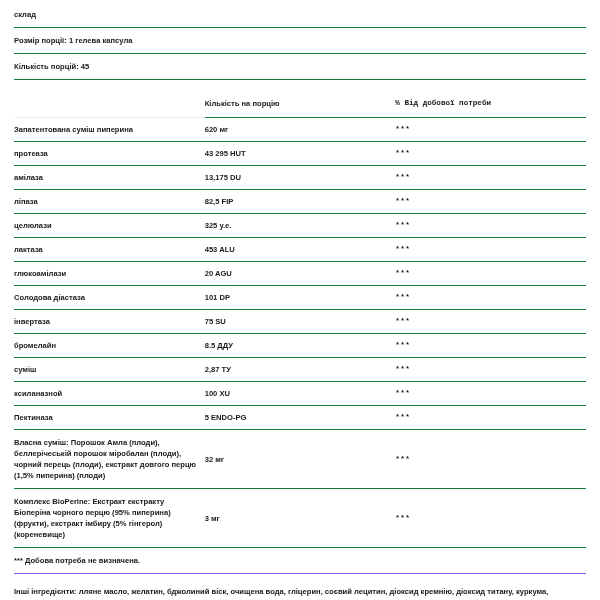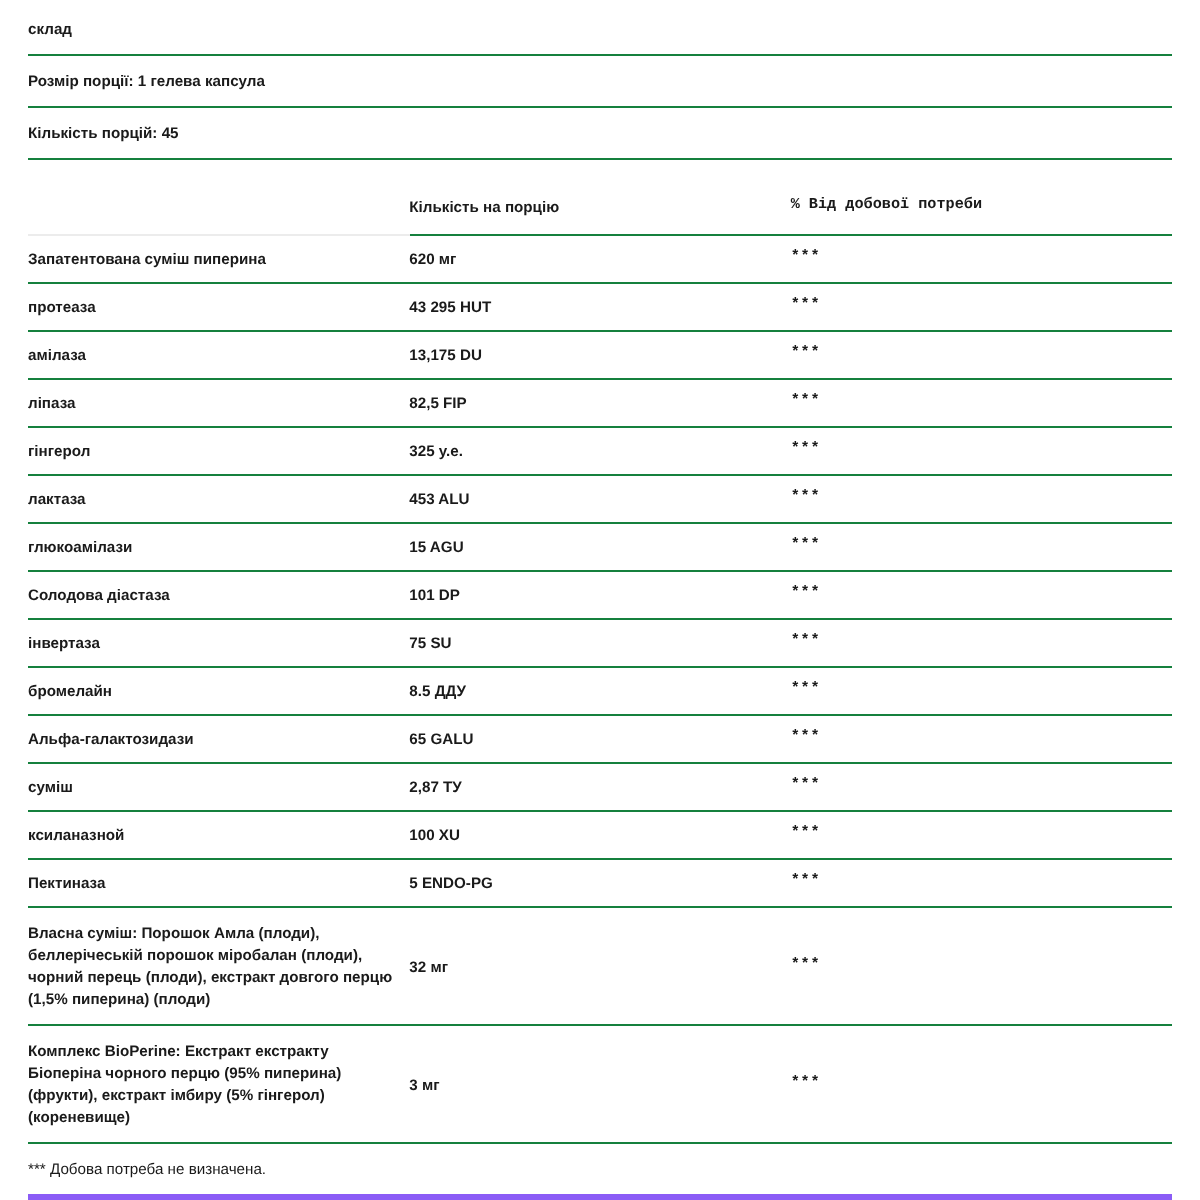--- a/index.html
+++ b/index.html
@@ -68,23 +68,23 @@
   .item-row td { font-weight: bold; }
   .item-row .col-name { font-weight: bold; }
   .item-row .col-amt  { font-weight: bold; }
   .item-row .col-dv   { font-weight: bold; letter-spacing: 0.4px; }
 
   .tall-row td { padding-top: 7px; padding-bottom: 7px; }
 
   
   .footnote {
     font-size: 7.6px;
-    font-weight: normal;
+    font-weight: bold;
     padding: 7px 0 7px 0;
-    border-bottom: 5px solid #8b5cf6;
+    border-bottom: 1px solid #8b5cf6;
     line-height: 1.45;
   }
 
   .textblock {
     font-size: 7.6px;
     font-weight: bold;
     line-height: 1.62;
     padding-top: 12px;
   }
 
@@ -134,52 +134,47 @@
         <td class="col-name">амілаза</td>
         <td class="col-amt nowrap-cell">13,175 DU</td>
         <td class="col-dv">***</td>
       </tr>
       <tr class="item-row">
         <td class="col-name">ліпаза</td>
         <td class="col-amt nowrap-cell">82,5 FIP</td>
         <td class="col-dv">***</td>
       </tr>
       <tr class="item-row">
-        <td class="col-name">гінгерол</td>
+        <td class="col-name">целюлази</td>
         <td class="col-amt nowrap-cell">325 у.е.</td>
         <td class="col-dv">***</td>
       </tr>
       <tr class="item-row">
         <td class="col-name">лактаза</td>
         <td class="col-amt nowrap-cell">453 ALU</td>
         <td class="col-dv">***</td>
       </tr>
       <tr class="item-row">
         <td class="col-name">глюкоамілази</td>
-        <td class="col-amt nowrap-cell">15 AGU</td>
+        <td class="col-amt nowrap-cell">20 AGU</td>
         <td class="col-dv">***</td>
       </tr>
       <tr class="item-row">
         <td class="col-name">Солодова діастаза</td>
         <td class="col-amt nowrap-cell">101 DP</td>
         <td class="col-dv">***</td>
       </tr>
       <tr class="item-row">
         <td class="col-name">інвертаза</td>
         <td class="col-amt nowrap-cell">75 SU</td>
         <td class="col-dv">***</td>
       </tr>
       <tr class="item-row">
         <td class="col-name">бромелайн</td>
         <td class="col-amt nowrap-cell">8.5 ДДУ</td>
-        <td class="col-dv">***</td>
-      </tr>
-      <tr class="item-row">
-        <td class="col-name">Альфа-галактозидази</td>
-        <td class="col-amt nowrap-cell">65 GALU</td>
         <td class="col-dv">***</td>
       </tr>
       <tr class="item-row">
         <td class="col-name">суміш</td>
         <td class="col-amt nowrap-cell">2,87 ТУ</td>
         <td class="col-dv">***</td>
       </tr>
       <tr class="item-row">
         <td class="col-name">ксиланазной</td>
         <td class="col-amt nowrap-cell">100 XU</td>

